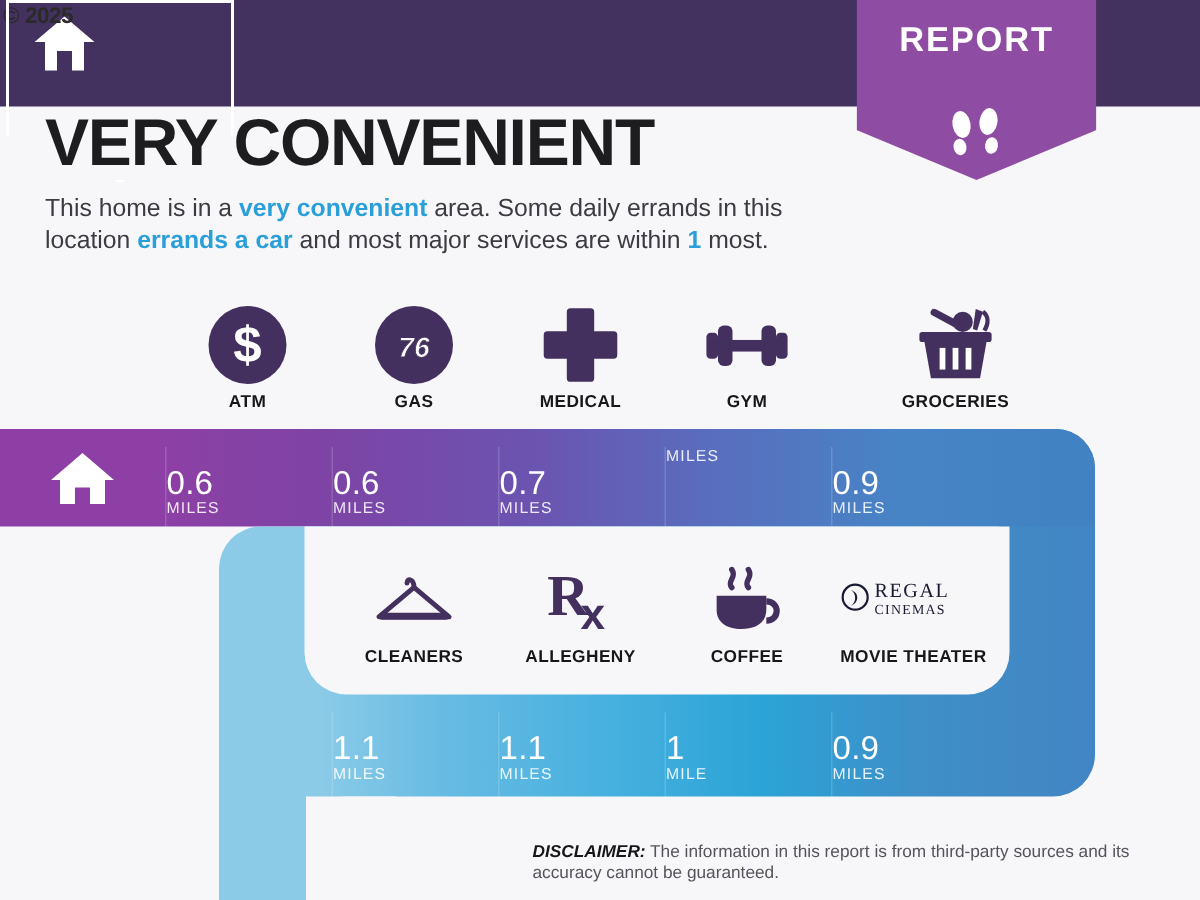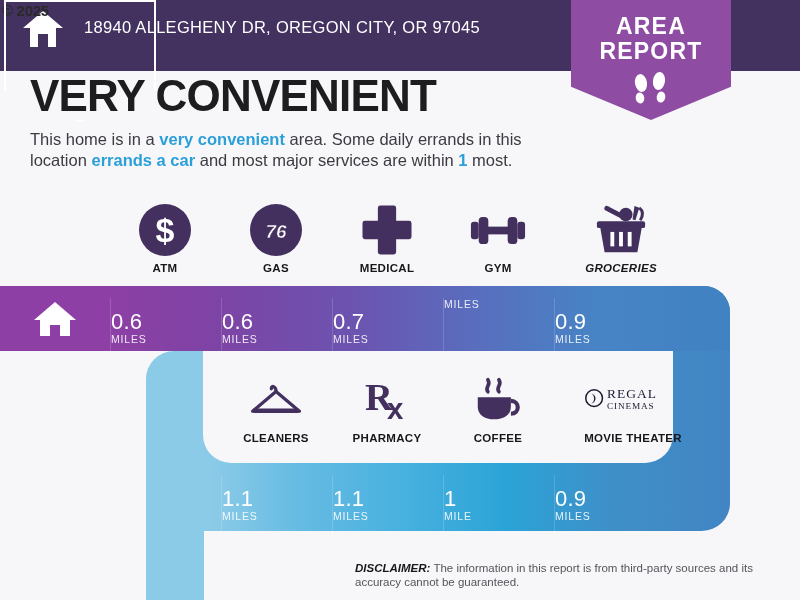--- a/index.html
+++ b/index.html
@@ -184,27 +184,25 @@
 </head>
 <body>
 
 <div id="page">
 
   <div id="header">
     <svg id="home-badge-icon" viewBox="0 0 42 40">
       <path d="M21 2 L41 19 L34 19 L34 38 L26 38 L26 25 L16 25 L16 38 L8 38 L8 19 L1 19 Z" fill="#ffffff"></path>
     </svg>
     <div id="watermark">© 2025</div>
-    <div id="header-address">18940 ALLEGHENY DR, OREGON CITY, OR 97045</div>
   </div>
 
   <div id="area-badge"></div>
   <div id="area-badge-inner"></div>
   <div id="area-badge-title">
-    <div>AREA</div>
     <div>REPORT</div>
   </div>
   <svg id="footprints-icon" viewBox="0 0 50 36">
     <ellipse cx="15" cy="11" rx="6" ry="9" fill="#ffffff" transform="rotate(-10 15 11)"></ellipse>
     <ellipse cx="14" cy="26" rx="4.3" ry="5.5" fill="#ffffff" transform="rotate(-10 14 26)"></ellipse>
     <ellipse cx="33" cy="9" rx="6" ry="9" fill="#ffffff" transform="rotate(8 33 9)"></ellipse>
     <ellipse cx="35" cy="25" rx="4.3" ry="5.5" fill="#ffffff" transform="rotate(8 35 25)"></ellipse>
   </svg>
 
   <div id="title-block">
@@ -246,21 +244,21 @@
         <svg viewBox="0 0 60 34" width="58" height="33">
           <rect x="2" y="8" width="8" height="18" rx="3" fill="#43305e"></rect>
           <rect x="10" y="3" width="10" height="28" rx="4" fill="#43305e"></rect>
           <rect x="40" y="3" width="10" height="28" rx="4" fill="#43305e"></rect>
           <rect x="50" y="8" width="8" height="18" rx="3" fill="#43305e"></rect>
           <rect x="18" y="13" width="24" height="8" fill="#43305e"></rect>
         </svg>
       </div>
       <div class="icon-label">GYM</div>
     </div>
-    <div class="icon-cell" style="left:566px;font-style:italic;">
+    <div class="icon-cell" style="left:582px;">
       <div class="icon-art">
         <svg viewBox="0 0 56 54" width="54" height="52">
           <path d="M6 22 H50 L45 50 H11 Z" fill="#43305e"></path>
           <rect x="3" y="18" width="50" height="7" rx="2" fill="#43305e"></rect>
           <rect x="17" y="29" width="4" height="15" fill="#ffffff"></rect>
           <rect x="26" y="29" width="4" height="15" fill="#ffffff"></rect>
           <rect x="35" y="29" width="4" height="15" fill="#ffffff"></rect>
           <rect x="10" y="6" width="22" height="5" rx="2.5" fill="#43305e" transform="rotate(28 21 8)"></rect>
           <circle cx="33" cy="11" r="7" fill="#43305e"></circle>
           <path d="M42 2 L47 4 L43 17 L40 16 Z" fill="#43305e"></path>
@@ -315,34 +313,34 @@
       </div>
       <div class="icon-label">CLEANERS</div>
     </div>
     <div class="icon-cell" style="left:332px;">
       <div class="icon-art">
         <svg viewBox="0 0 52 50" width="48" height="46">
           <text x="2" y="36" font-family="'Liberation Serif',serif" font-size="42" font-weight="bold" fill="#43305e">R</text>
           <text x="26" y="46" font-family="'Liberation Sans',sans-serif" font-size="32" font-weight="bold" fill="#43305e">x</text>
         </svg>
       </div>
-      <div class="icon-label">PHARMACY</div>
+      <div class="icon-label">ALLEGHENY</div>
     </div>
     <div class="icon-cell" style="left:443px;">
       <div class="icon-art">
         <svg viewBox="0 0 56 50" width="52" height="46">
           <path d="M6 22 H42 V32 C42 41, 35 46, 24 46 C13 46, 6 41, 6 32 Z" fill="#43305e"></path>
           <path d="M42 26 C52 26, 52 40, 42 40" stroke="#43305e" stroke-width="4.5" fill="none"></path>
           <path d="M17 16 C13 11, 21 9, 17 3" stroke="#43305e" stroke-width="4" fill="none" stroke-linecap="round"></path>
           <path d="M29 16 C25 11, 33 9, 29 3" stroke="#43305e" stroke-width="4" fill="none" stroke-linecap="round"></path>
         </svg>
       </div>
       <div class="icon-label">COFFEE</div>
     </div>
-    <div class="icon-cell" style="left:578px;">
+    <div class="icon-cell" style="left:554px;">
       <div class="icon-art">
         <svg viewBox="0 0 108 34" width="100" height="32">
           <circle cx="12" cy="15" r="9" fill="none" stroke="#1a1a33" stroke-width="1.6"></circle>
           <path d="M9 10 C13 12, 13 19, 9 21 C14 20, 16 12, 9 10 Z" fill="#1a1a33"></path>
           <text x="26" y="15" font-family="'Liberation Serif',serif" font-size="14.5" fill="#1a1a33" letter-spacing="1.1">REGAL</text>
           <text x="26" y="27" font-family="'Liberation Serif',serif" font-size="10" fill="#1a1a33" letter-spacing="0.9">CINEMAS</text>
         </svg>
       </div>
       <div class="icon-label">MOVIE THEATER</div>
     </div>

